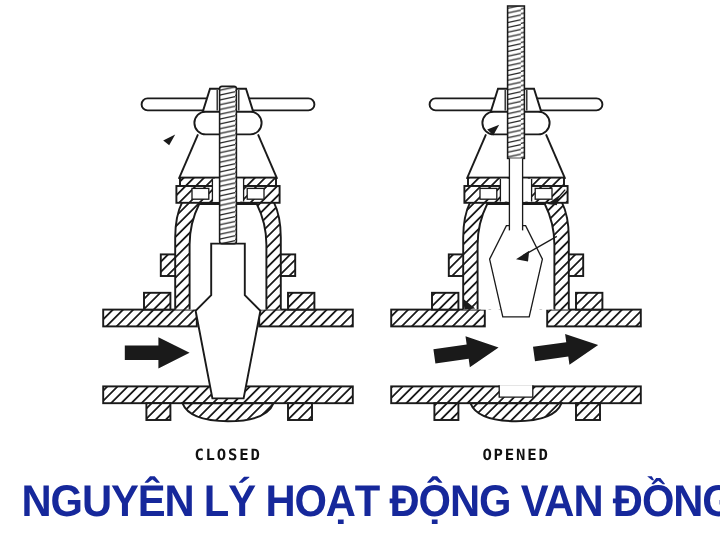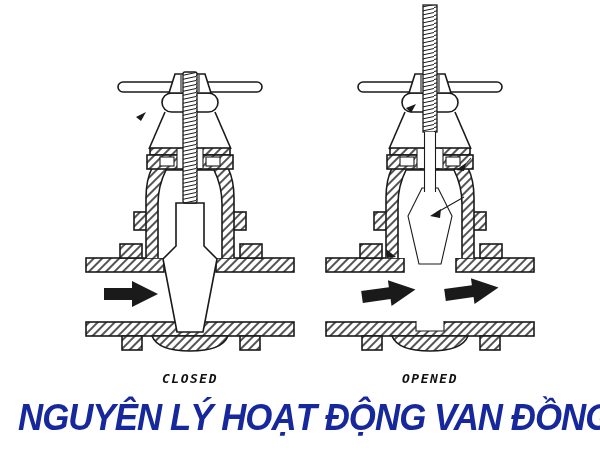--- a/index.html
+++ b/index.html
@@ -1,18 +1,18 @@
 <!DOCTYPE html>
 <html><head>
 <meta charset="utf-8">
 <style>
   html,body{margin:0;padding:0;}
   body{width:600px;height:450px;background:#ffffff;overflow:hidden;
        font-family:"Liberation Sans",sans-serif;}
-  .stage{position:relative;width:600px;height:406px;background:#fff;font-style:italic;}
+  .stage{position:relative;width:600px;height:406px;background:#fff;}
   svg{position:absolute;left:0;top:0;display:block;}
   .hatch{fill:url(#hatch);stroke:#1a1a1a;stroke-width:1.6;}
   .wht{fill:#ffffff;stroke:#1a1a1a;stroke-width:1.6;}
   .fillonly{fill:url(#hatch);stroke:none;}
   .whtfill{fill:#ffffff;stroke:none;}
   .ln{fill:none;stroke:#1a1a1a;stroke-width:1.6;}
   .thin{fill:none;stroke:#1a1a1a;stroke-width:1.1;}
   .thinw{fill:#ffffff;stroke:#1a1a1a;stroke-width:1.1;}
   .blk{fill:#1a1a1a;stroke:none;}
   .lbl{font-family:"DejaVu Sans Mono",monospace;font-weight:bold;font-size:13px;

